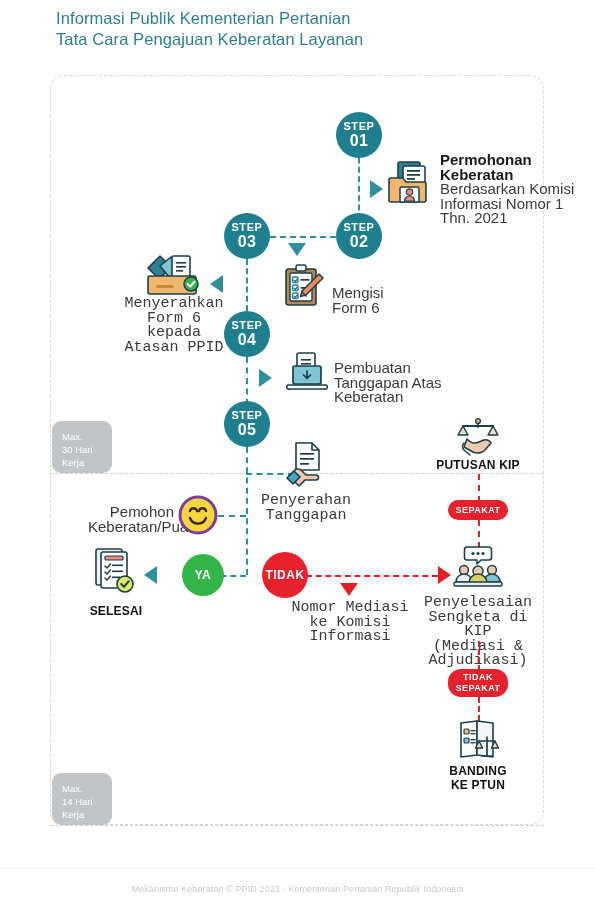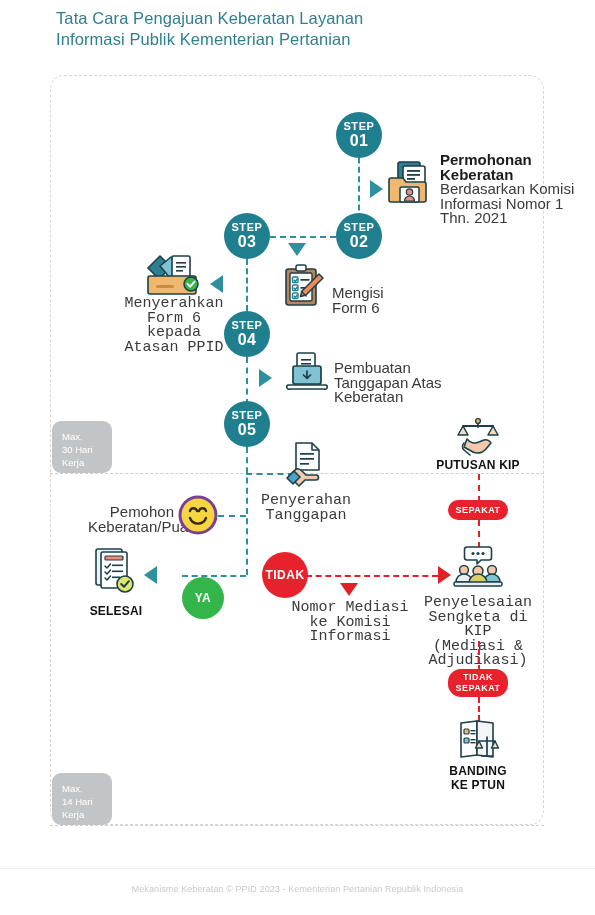--- a/index.html
+++ b/index.html
@@ -88,22 +88,22 @@
   }
 
   .icon{position:absolute;}
 </style>
 </head>
 <body>
 
 <div id="canvas">
 
   <div class="title">
+    <div>Informasi Publik Kementerian Pertanian</div>
     <div>Tata Cara Pengajuan Keberatan Layanan</div>
-    <div>Informasi Publik Kementerian Pertanian</div>
   </div>
 
   <div class="frame"></div>
   <div class="hsep" style="left:50px;top:473px;width:494px;"></div>
   <div class="hsep" style="left:50px;top:825px;width:494px;"></div>
 
   <div class="dashv" style="left:358px;top:148px;height:72px;"></div>
   <div class="step" style="left:336px;top:112px;">
     <span class="s-top">STEP</span>
     <span class="s-num">01</span>
@@ -249,21 +249,21 @@
     <svg width="40" height="40" viewBox="0 0 40 40">
       <circle cx="20" cy="20" r="18" fill="#f5d640" stroke="#7a3f96" stroke-width="3"></circle>
       <path d="M12 16 a3.6 3.6 0 0 1 7 0" fill="none" stroke="#3a2a12" stroke-width="2.4" stroke-linecap="round"></path>
       <path d="M21 16 a3.6 3.6 0 0 1 7 0" fill="none" stroke="#3a2a12" stroke-width="2.4" stroke-linecap="round"></path>
       <path d="M12 23 a8.5 8.5 0 0 0 16 0" fill="none" stroke="#3a2a12" stroke-width="2.4" stroke-linecap="round"></path>
     </svg>
   </div>
   <div class="dashh" style="left:218px;top:515px;width:28px;"></div>
 
   <div class="dashh" style="left:182px;top:575px;width:64px;"></div>
-  <div class="decis ya" style="left:182px;top:577px;width:42px;height:42px;">
+  <div class="decis ya" style="left:182px;top:554px;width:42px;height:42px;">
     <span>YA</span>
   </div>
   <div class="tri tri-left" style="left:144px;top:566px;"></div>
 
   <div class="icon" style="left:92px;top:546px;">
     <svg width="48" height="50" viewBox="0 0 48 50">
       <rect x="4" y="3" width="26" height="36" rx="2" fill="#eef2f6" stroke="#1c3f4a" stroke-width="1.6"></rect>
       <rect x="9" y="6" width="26" height="36" rx="2" fill="#ffffff" stroke="#1c3f4a" stroke-width="1.6"></rect>
       <rect x="13" y="10" width="18" height="4" rx="1" fill="#ef8b7b" stroke="#1c3f4a" stroke-width="1.2"></rect>
       <path d="M13 20 l2 2 l3.5 -4" fill="none" stroke="#1c3f4a" stroke-width="1.5" stroke-linecap="round" stroke-linejoin="round"></path>

